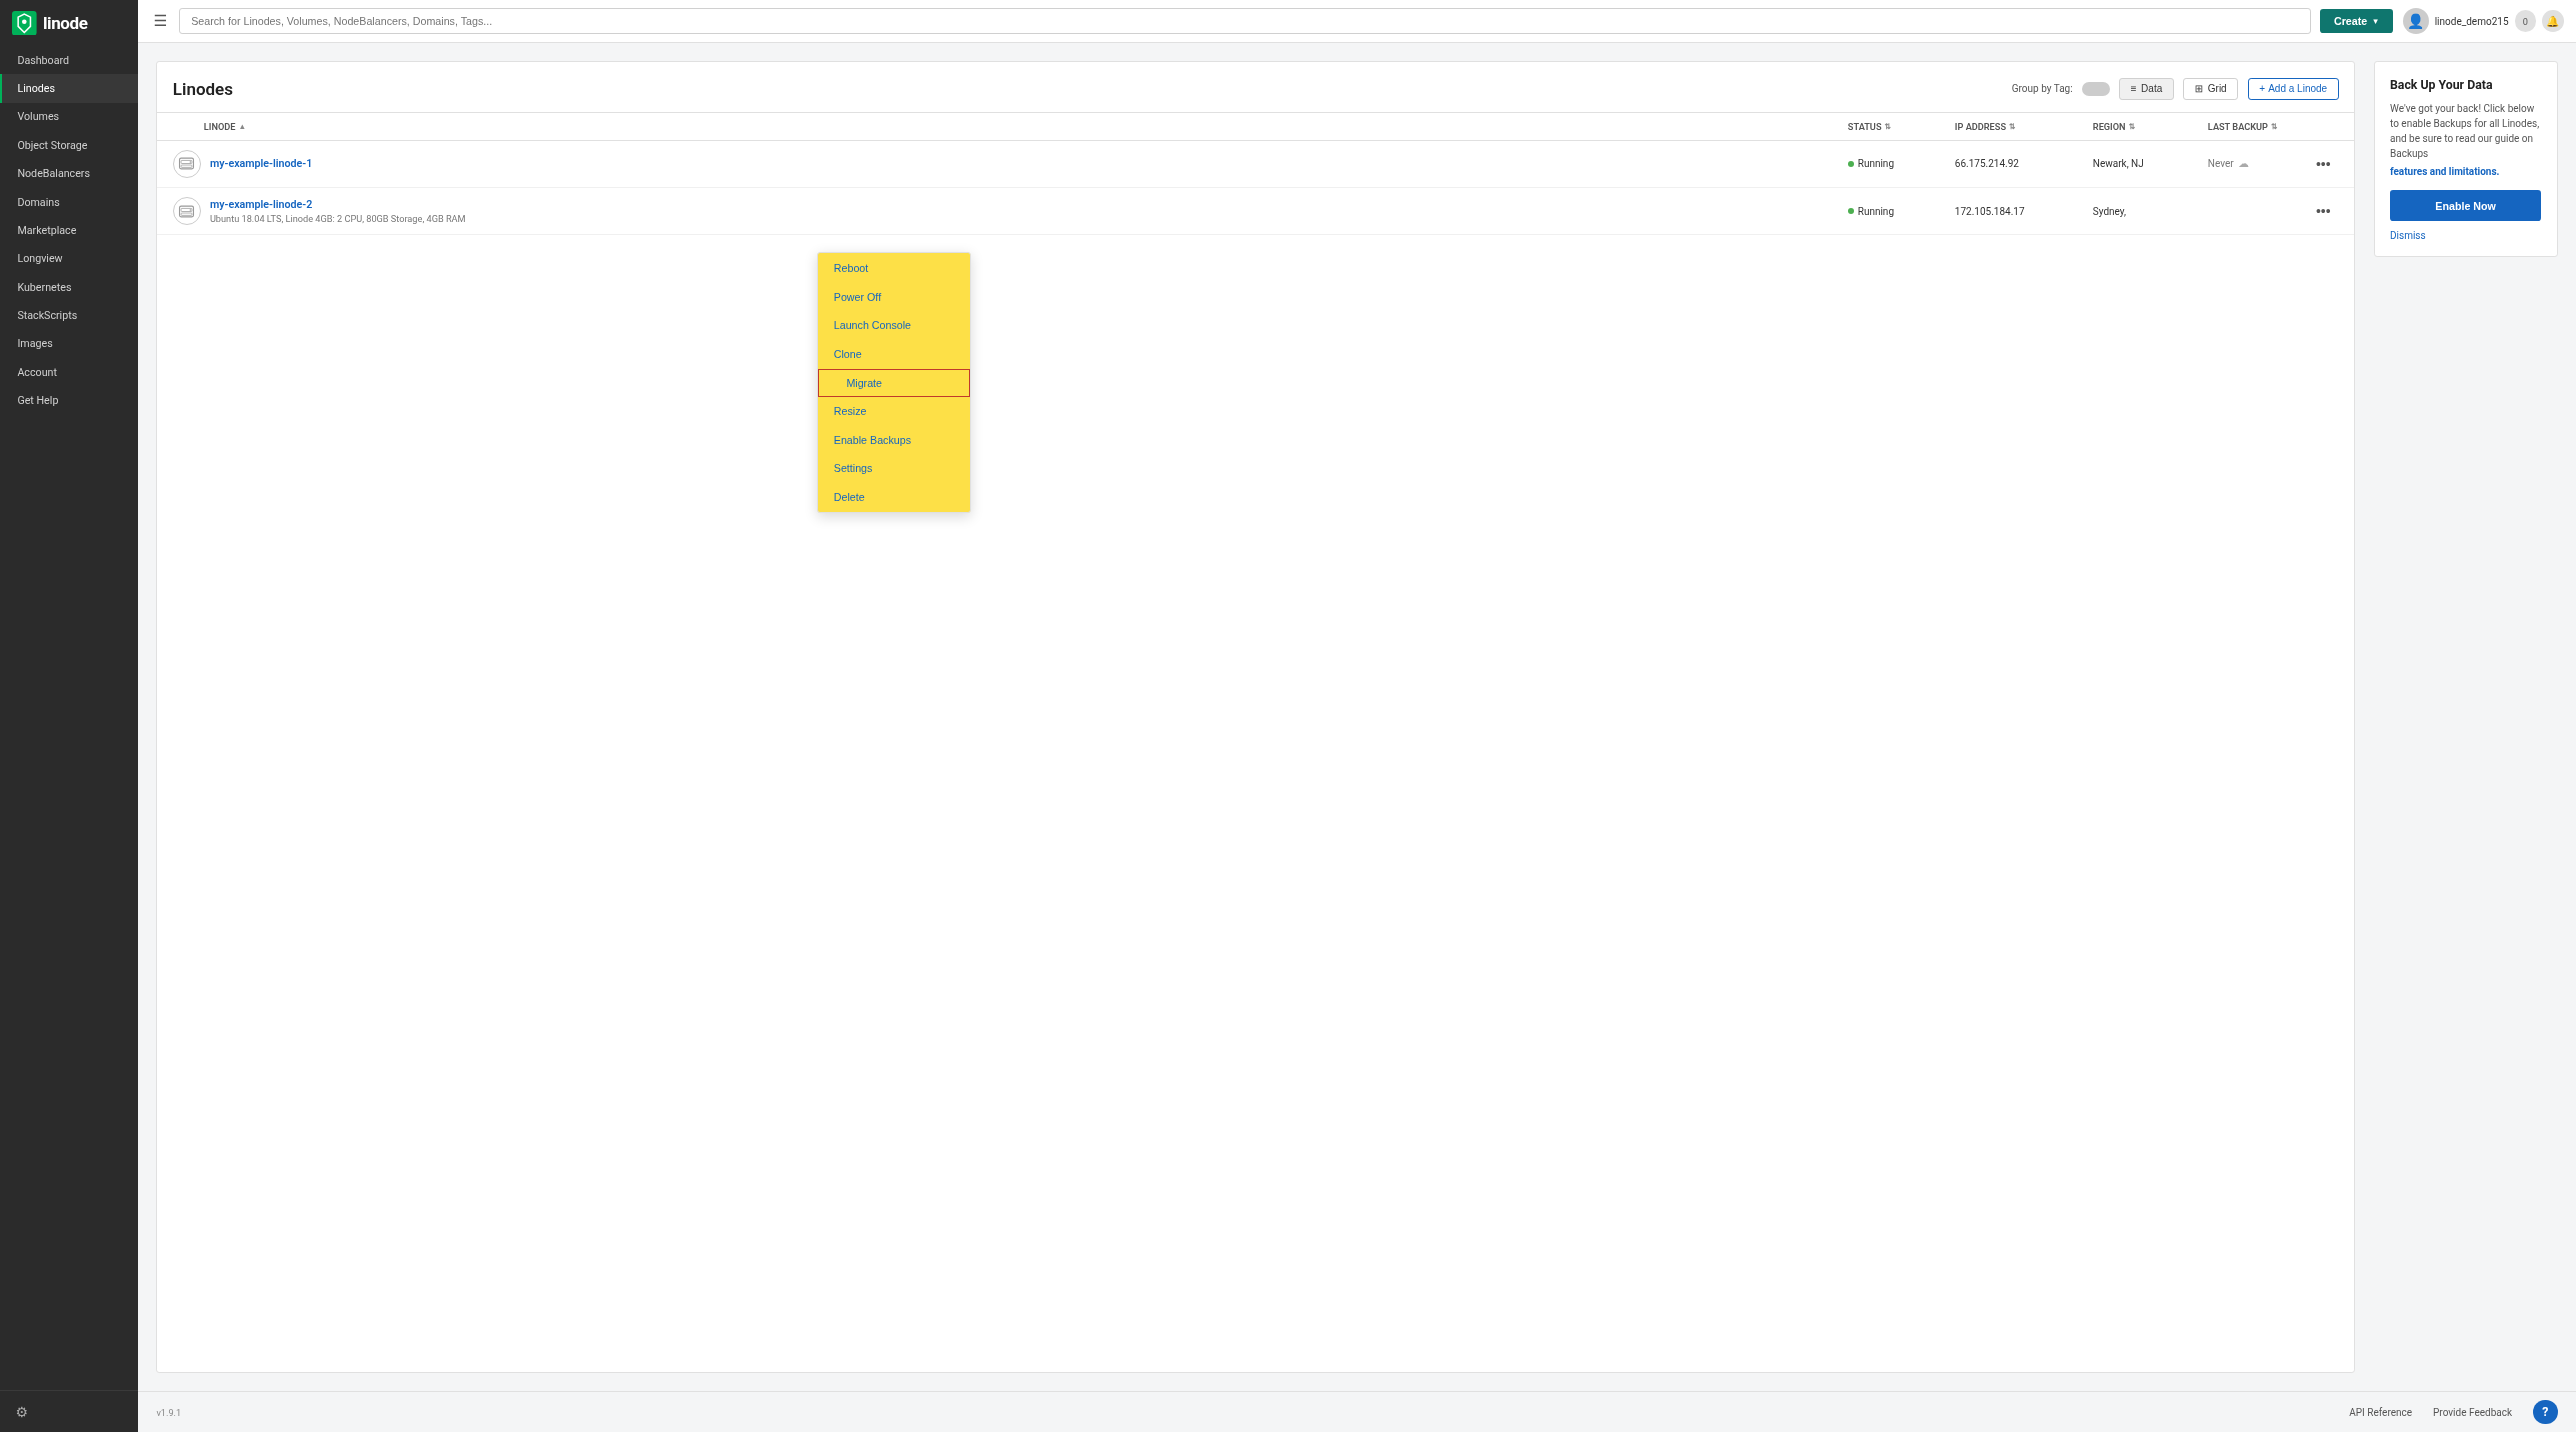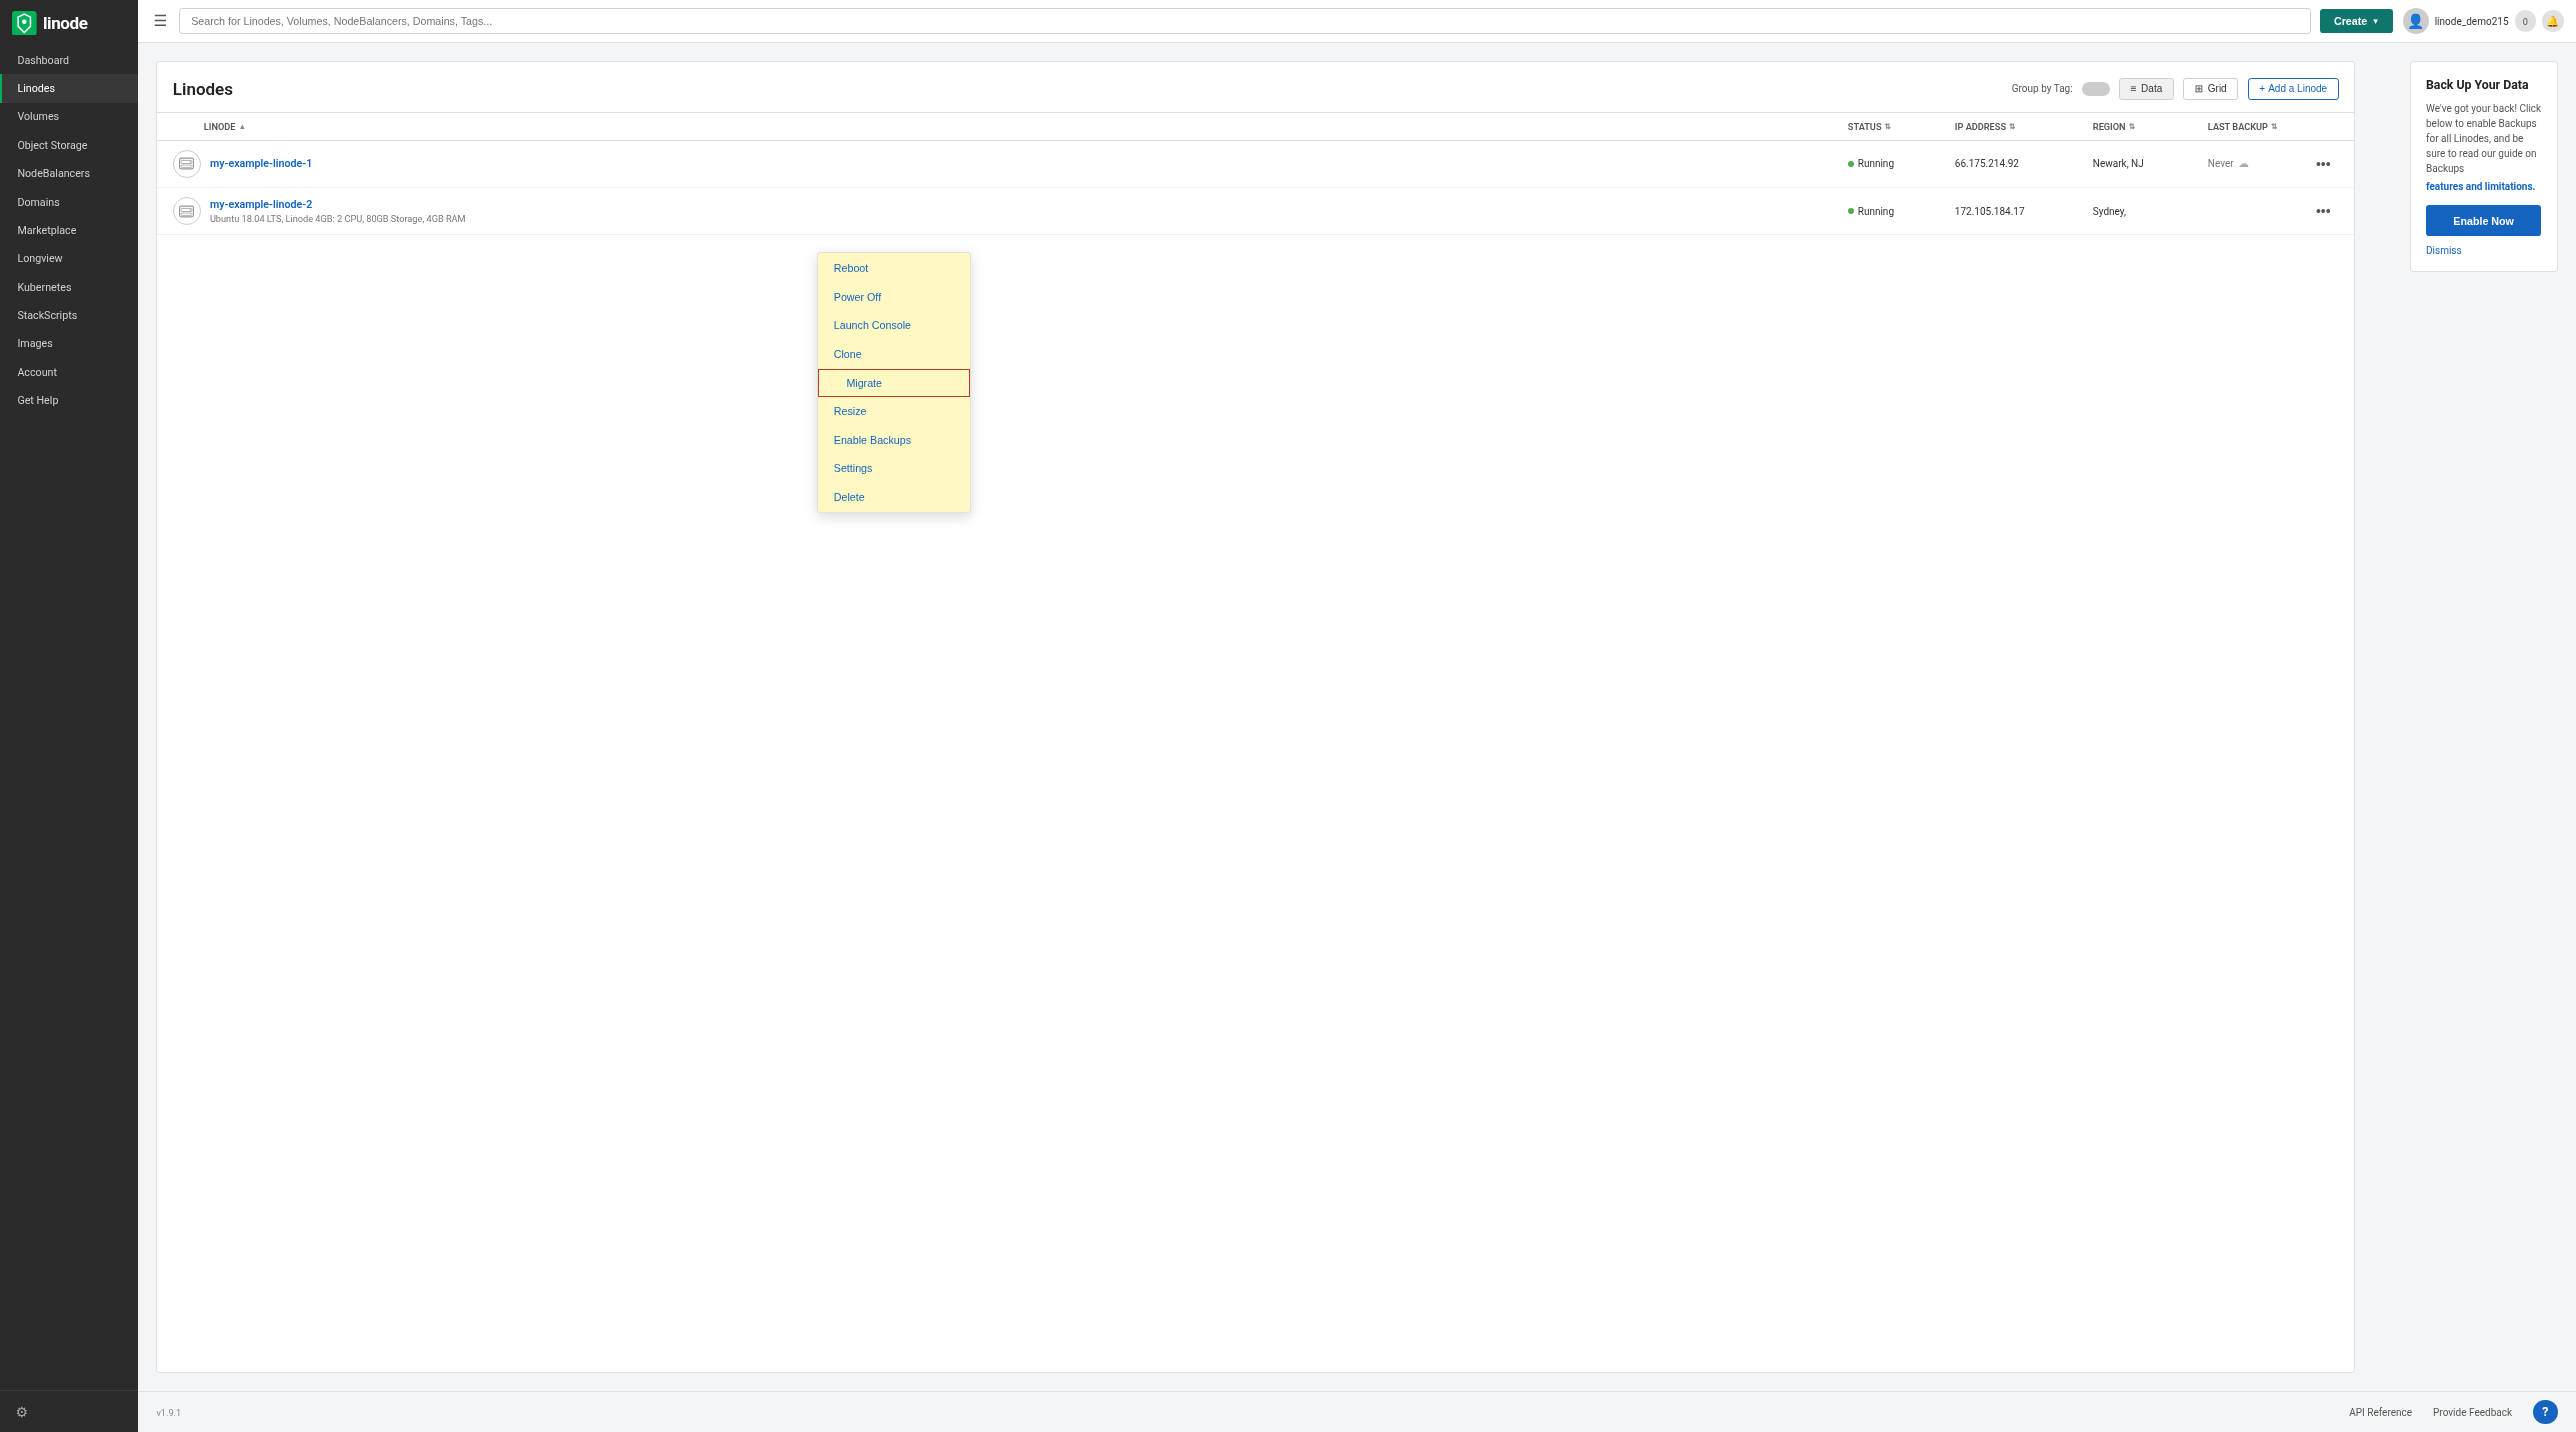--- a/index.html
+++ b/index.html
@@ -290,21 +290,21 @@
       color: #555;
       padding: 3.1px 6.1px;
       border-radius: 3.1px;
     }
 
     
     .dropdown-menu {
       position: absolute;
       top: 190px;
       left: 660px;
-      background: #fef9c3;
+      background: #fde047;
       border: 0.8px solid #e0e0e0;
       border-radius: 3.1px;
       box-shadow: 0 3.1px 12.3px rgba(0,0,0,0.15);
       min-width: 154px;
       z-index: 100;
     }
     .dropdown-item {
       padding: 8.4px 15.4px;
       font-size: 10.7px;
       color: #1565c0;
@@ -324,21 +324,20 @@
     
     .backup-panel {
       width: 184px;
       flex-shrink: 0;
     }
     .backup-card {
       background: #fff;
       border: 0.8px solid #e0e0e0;
       border-radius: 3.1px;
       padding: 15.4px;
-      margin-left: 36px;
     }
     .backup-title { font-size: 12.3px; font-weight: 700; color: #222; margin-bottom: 9.2px; }
     .backup-desc { font-size: 10px; color: #555; line-height: 1.5; margin-bottom: 3.1px; }
     .backup-link { color: #1565c0; font-size: 10px; cursor: pointer; text-decoration: none; font-weight: bold; }
     .enable-now-btn {
       background: #1565c0;
       color: #fff;
       border: none;
       border-radius: 3.1px;
       padding: 9.2px 15.4px;

